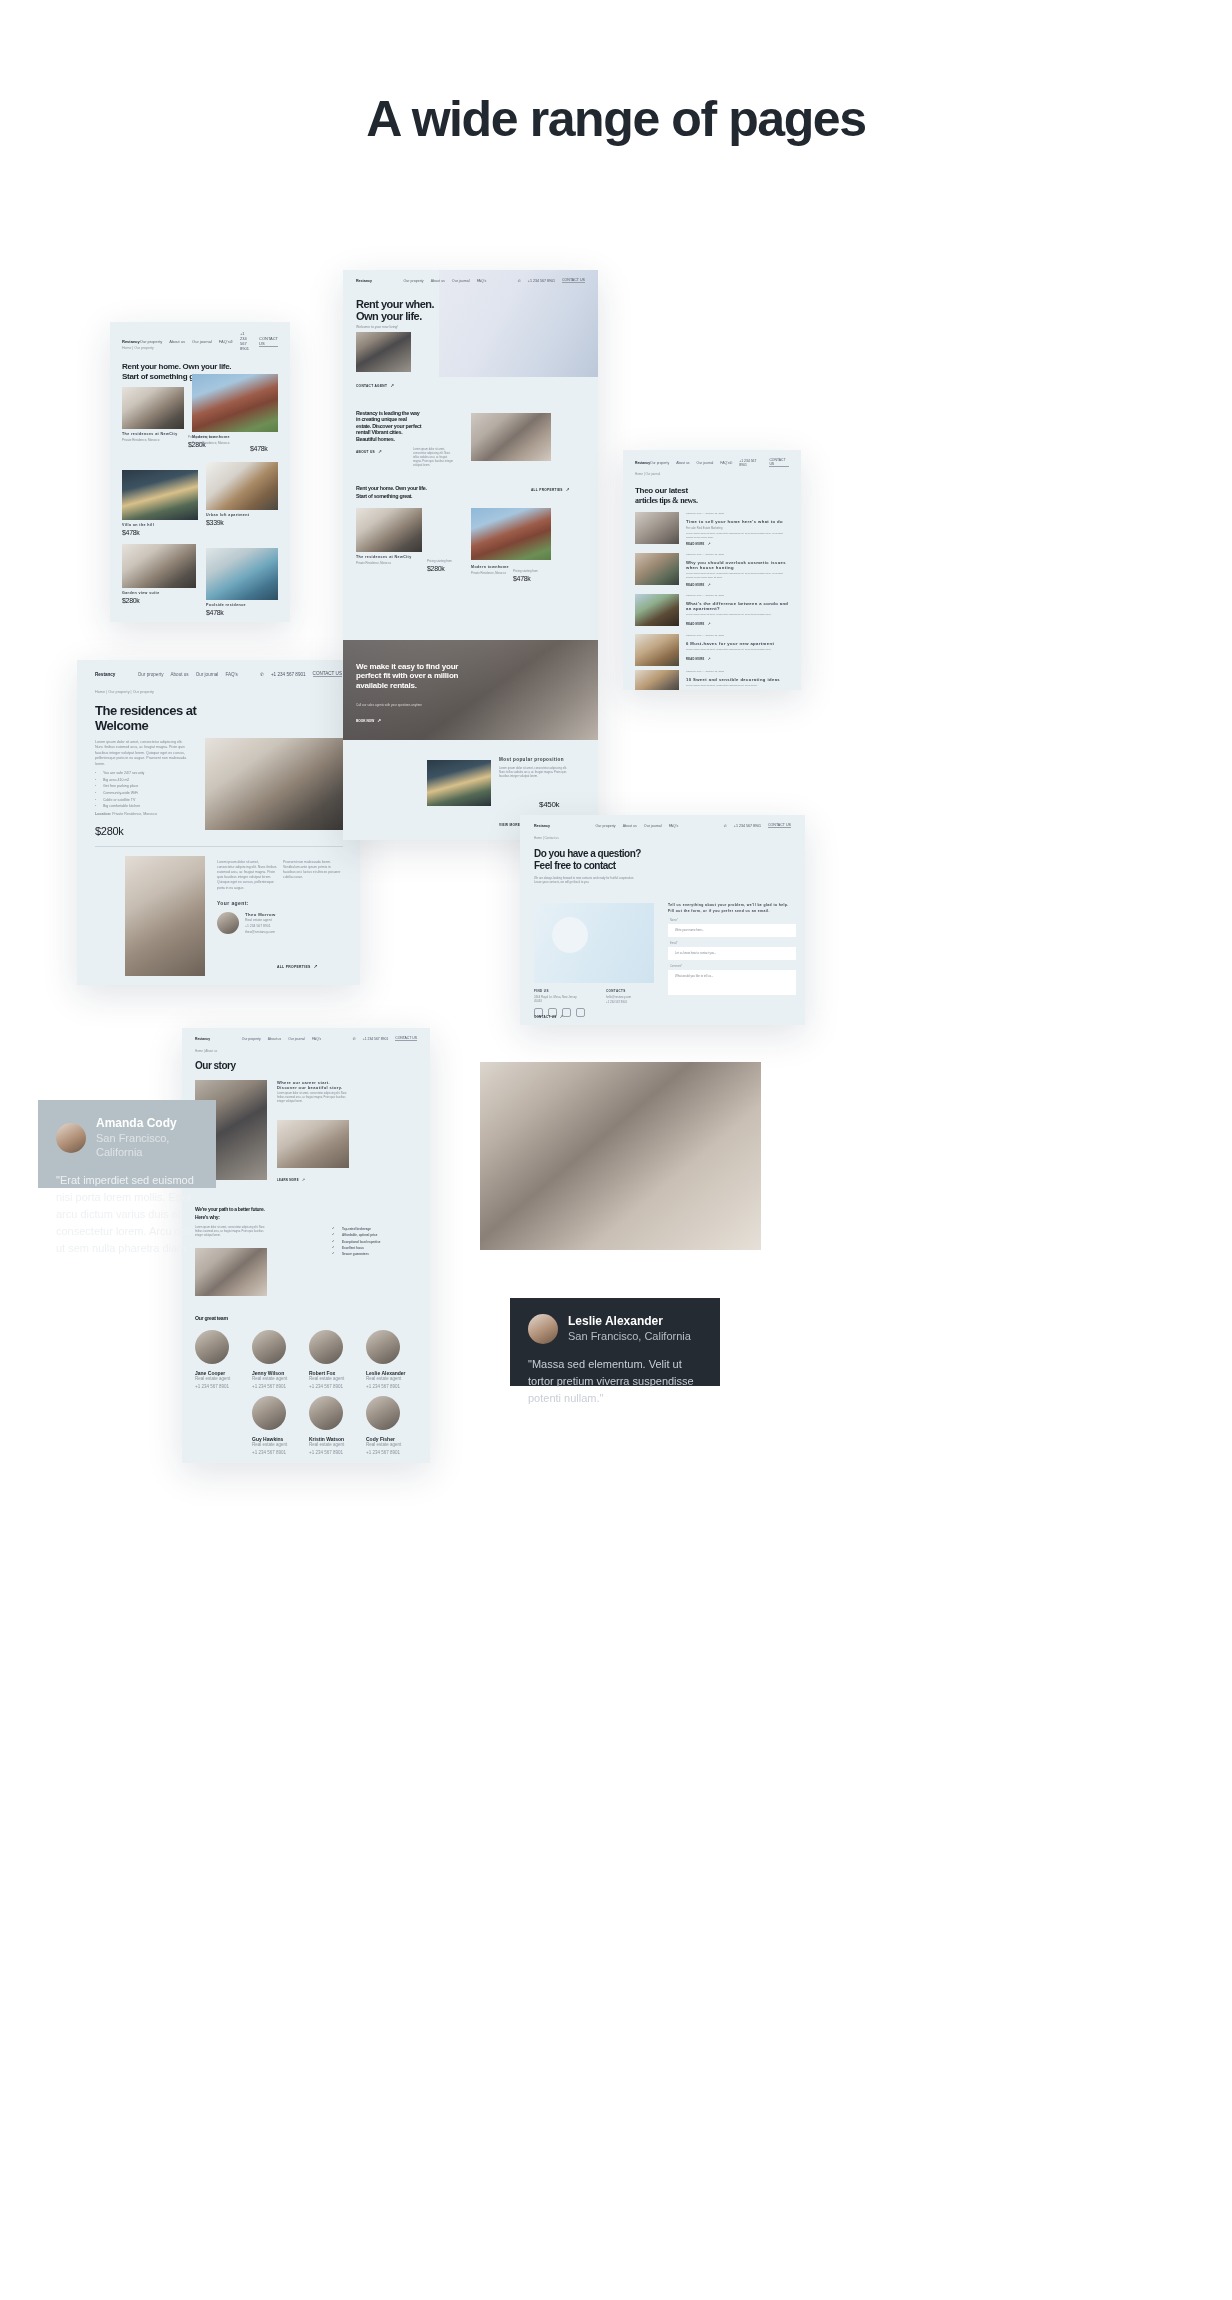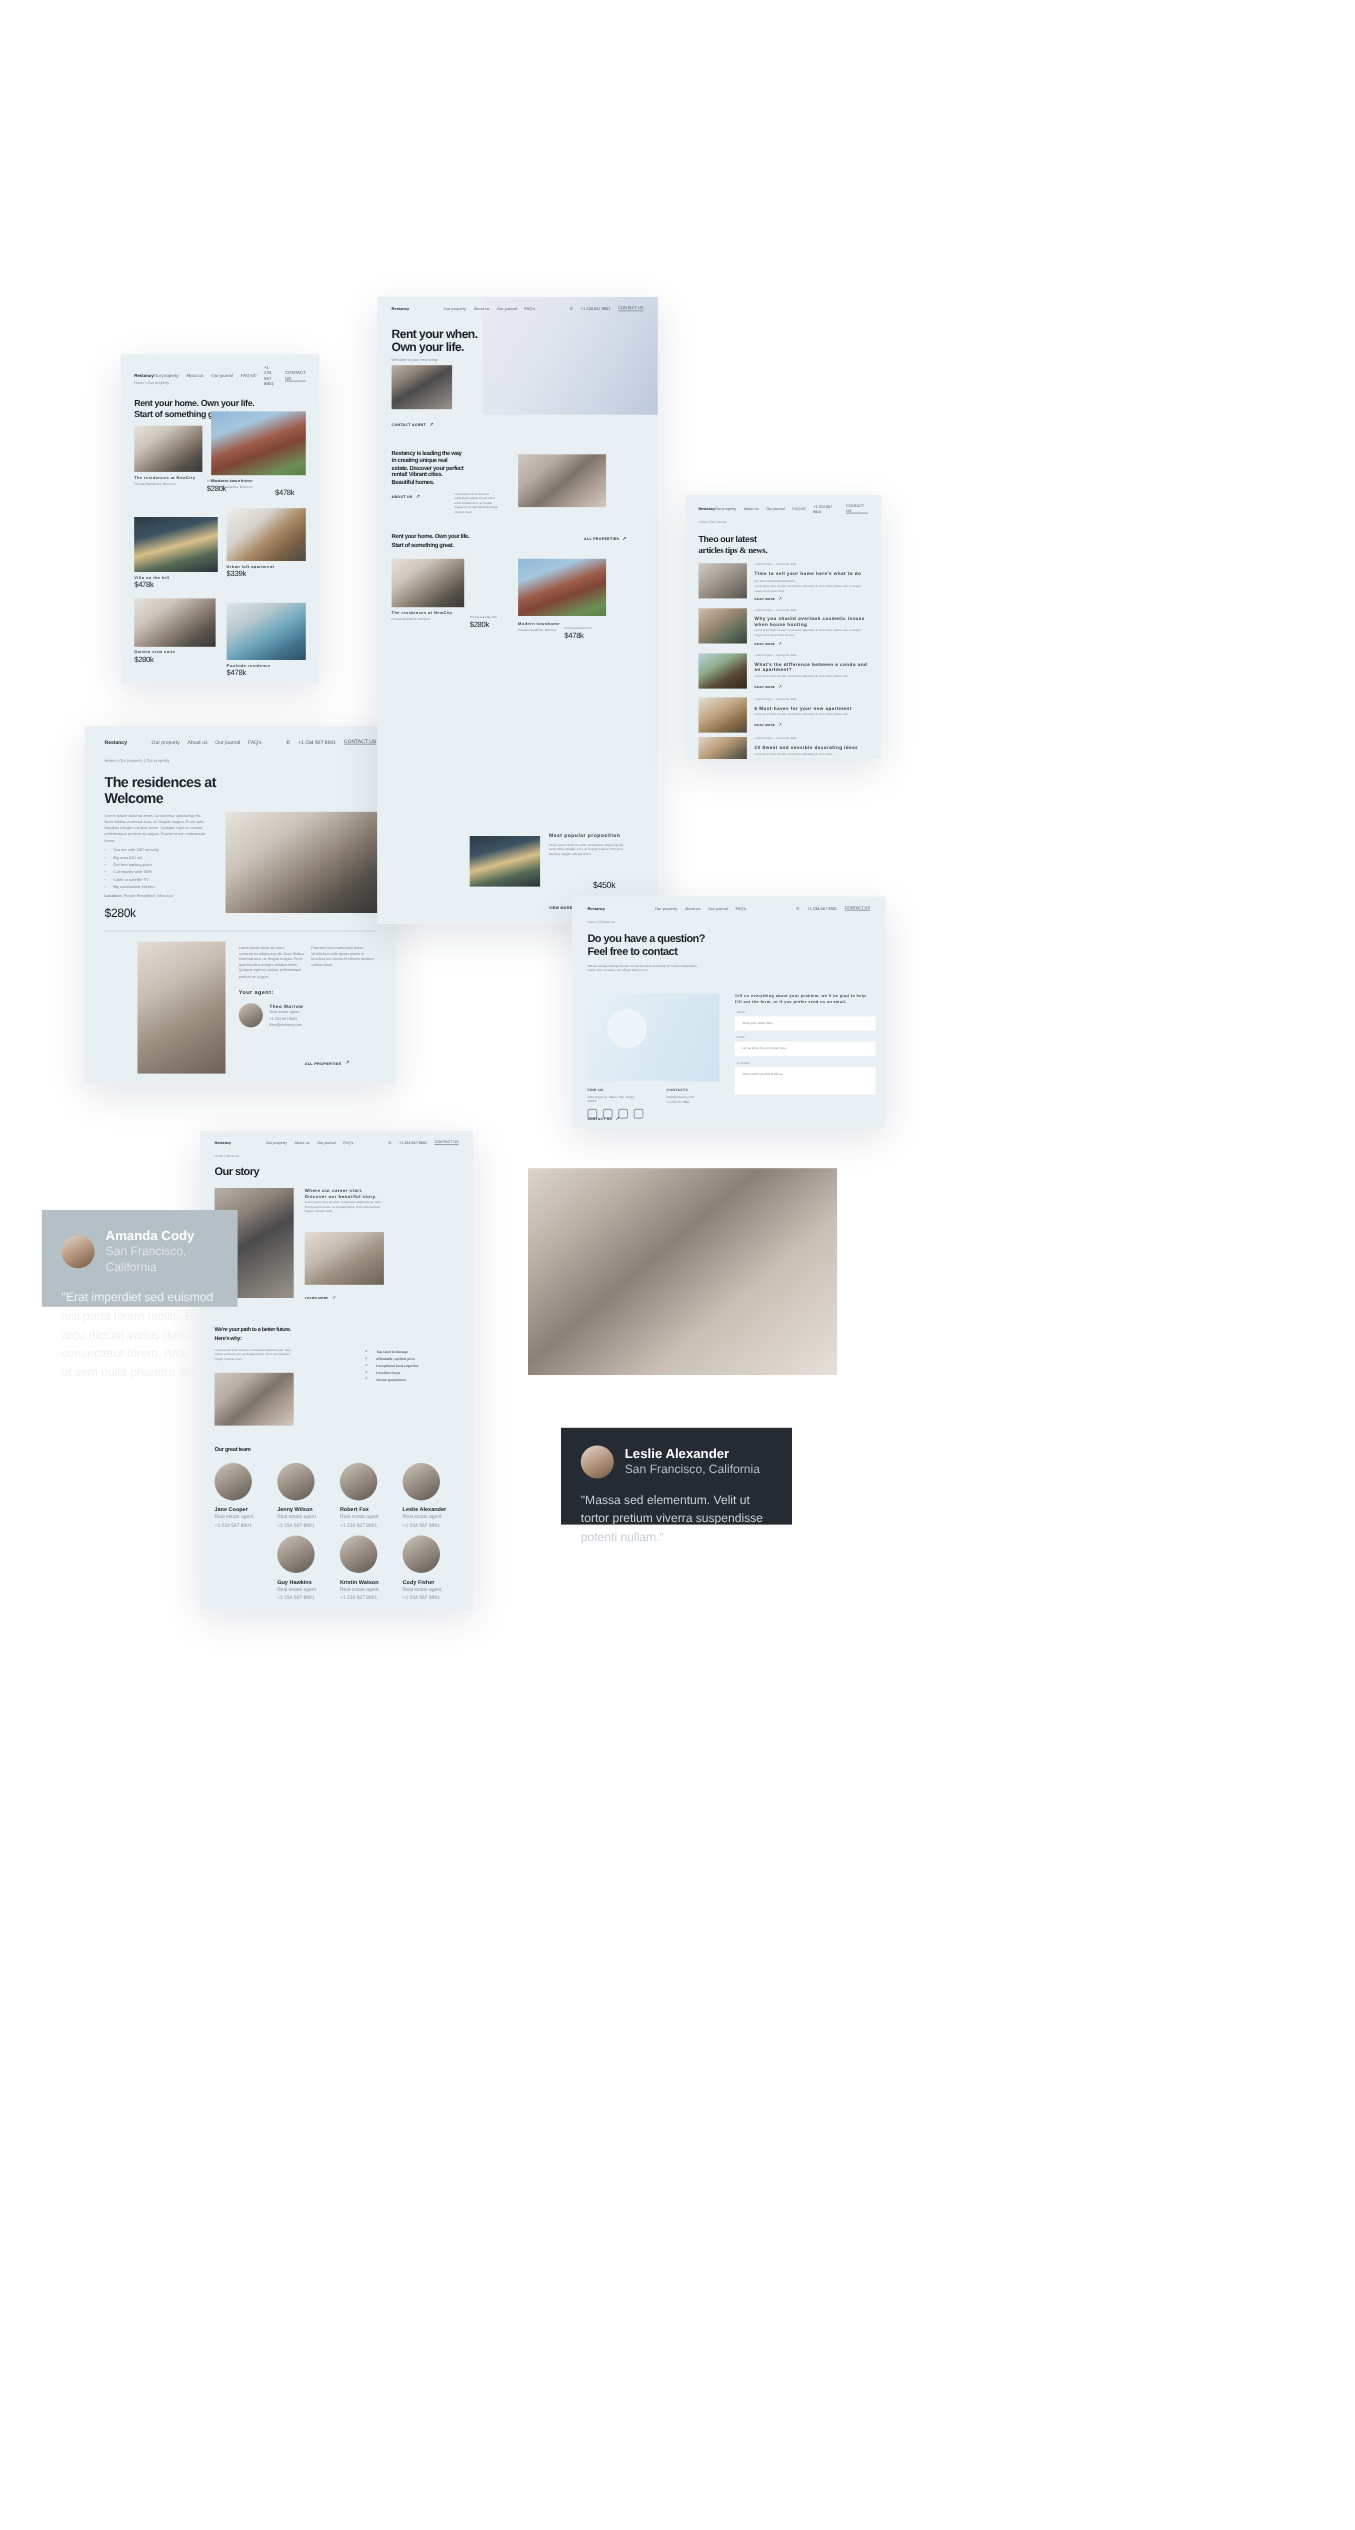--- a/index.html
+++ b/index.html
@@ -113,20 +113,21 @@
   .teamitem .ct { font-size:4.5px; color:#8b939d; margin-top:3px; line-height:1.5; }
 
   .socials { position:absolute; display:flex; gap:5px; }
   .socials i { width:9px; height:9px; border:1px solid #9aa3ac; border-radius:2px; display:block; }
 </style>
 </head>
 <body>
 
 <div class="stage">
 
+  <div class="page-title">A wide range of pages</div>
 
   <div class="panel shadow" style="left:110px; top:322px; width:180px; height:300px;">
     <div class="nav" style="top:9px; left:12px; right:12px; font-size:4px;">
       <span class="brand">Restancy</span>
       <span class="nav-links">
         <span>Our property</span>
         <span>About us</span>
         <span>Our journal</span>
         <span>FAQ’s</span>
       </span>
@@ -268,20 +269,30 @@
     <div class="p-sm" style="left:13px; top:291px; width:52px; font-size:2.8px;">Private Residence, Morocco</div>
     <div class="p-sm" style="left:84px; top:289px; font-size:2.8px;">Pricing starting from</div>
     <div class="price" style="left:84px; top:295px; font-size:7px;">$280k</div>
 
     <div class="img ph-house2" style="left:128px; top:238px; width:80px; height:52px;"></div>
     <div class="lbl" style="left:128px; top:295px; font-size:3.6px;">Modern townhome</div>
     <div class="p-sm" style="left:128px; top:301px; width:52px; font-size:2.8px;">Private Residence, Morocco</div>
     <div class="p-sm" style="left:170px; top:299px; font-size:2.8px;">Pricing starting from</div>
     <div class="price" style="left:170px; top:305px; font-size:7px;">$478k</div>
 
+    <div class="banner" style="left:0; top:370px; width:255px; height:100px;">
+      <div class="bg"></div>
+      <div class="shade"></div>
+      <div class="btxt" style="left:13px; top:22px; width:112px; font-size:8px;">We make it easy to find your perfect fit with over a million available rentals.</div>
+      <div class="bsub" style="left:13px; top:63px; width:105px; font-size:3px;">Call our sales agents with your questions anytime</div>
+      <div class="barw" style="left:13px; top:78px; font-size:3.2px;">
+        <span>BOOK NOW</span>
+        <span class="arw" style="font-size:1.45em;">↗</span>
+      </div>
+    </div>
 
     <div class="img ph-night" style="left:84px; top:490px; width:64px; height:46px;"></div>
     <div class="lbl" style="left:156px; top:487px; font-size:4.6px;">Most popular proposition</div>
     <div class="p-sm" style="left:156px; top:496px; width:70px; font-size:2.8px;">Lorem ipsum dolor sit amet, consectetur adipiscing elit. Nunc tellus sodales arcu, ac feugiat magna. Proin quis faucibus integer volutpat lorem.</div>
     <div class="price" style="left:196px; top:530px; font-size:8px;">$450k</div>
     <div class="arrow-link" style="left:156px; top:553px; font-size:3.2px;">
       <span>VIEW MORE</span>
       <span class="arw">↗</span>
     </div>
   </div>

